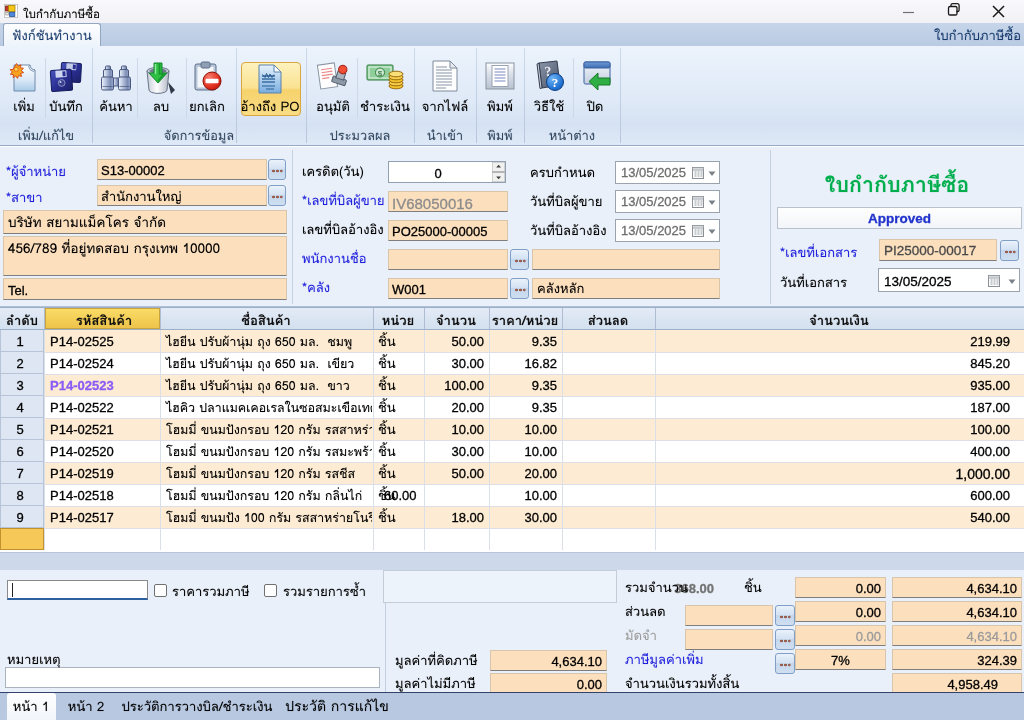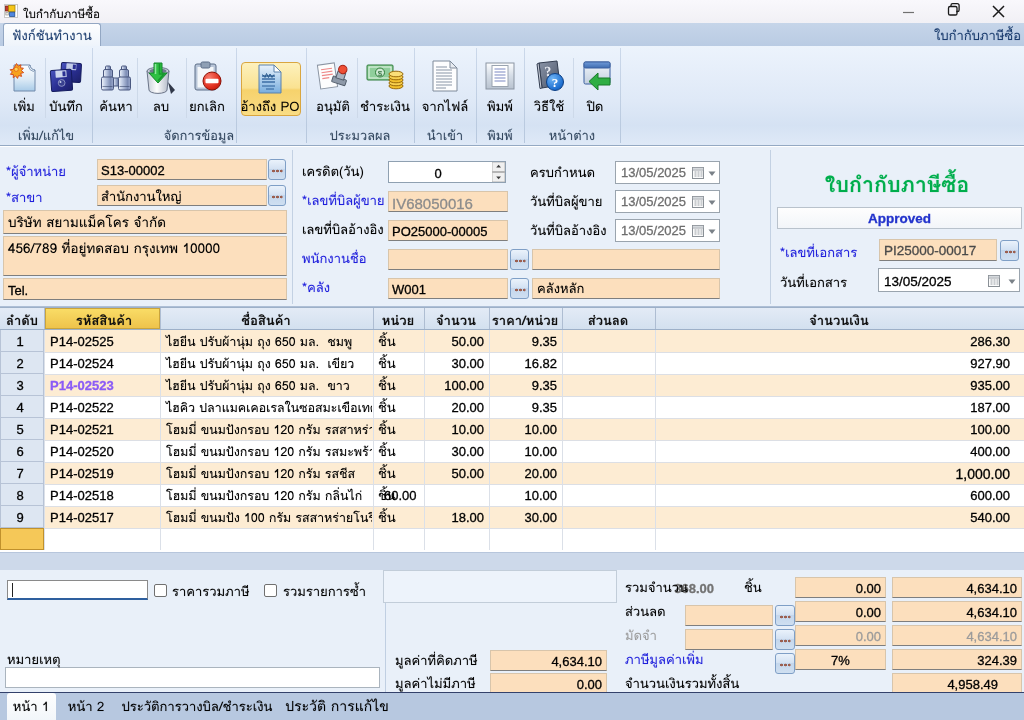--- a/index.html
+++ b/index.html
@@ -353,26 +353,26 @@
 <div class="ab" style="left:621px;top:165px;width:80px;font-size:13px;color:#6e6e6e;text-align:left;font-weight:normal;">13/05/2025</div>
 <div class="ab" style="left:621px;top:194px;width:80px;font-size:13px;color:#6e6e6e;text-align:left;font-weight:normal;">13/05/2025</div>
 <div class="ab" style="left:621px;top:223px;width:80px;font-size:13px;color:#6e6e6e;text-align:left;font-weight:normal;">13/05/2025</div>
 <div class="ab" style="left:777px;top:211px;width:245px;font-size:13.5px;color:#2233cc;text-align:center;font-weight:bold;">Approved</div>
 <div class="ab" style="left:884px;top:243px;width:110px;font-size:13.5px;color:#4a4a4a;text-align:left;font-weight:normal;">PI25000-00017</div>
 <div class="ab" style="left:884px;top:274px;width:90px;font-size:13.5px;color:#000;text-align:left;font-weight:normal;">13/05/2025</div>
 <div class="ab" style="left:0px;top:334px;width:40px;font-size:13px;color:#000;text-align:center;font-weight:normal;">1</div>
 <div class="ab" style="left:50px;top:334px;width:100px;font-size:13px;color:#000;text-align:left;font-weight:normal;">P14-02525</div>
 <div class="ab" style="left:384px;top:334px;width:100px;font-size:13px;color:#000;text-align:right;font-weight:normal;">50.00</div>
 <div class="ab" style="left:449px;top:334px;width:108px;font-size:13px;color:#000;text-align:right;font-weight:normal;">9.35</div>
-<div class="ab" style="left:880px;top:334px;width:130px;font-size:13px;color:#000;text-align:right;font-weight:normal;">286.30</div>
+<div class="ab" style="left:880px;top:334px;width:130px;font-size:13px;color:#000;text-align:right;font-weight:normal;">219.99</div>
 <div class="ab" style="left:0px;top:356px;width:40px;font-size:13px;color:#000;text-align:center;font-weight:normal;">2</div>
 <div class="ab" style="left:50px;top:356px;width:100px;font-size:13px;color:#000;text-align:left;font-weight:normal;">P14-02524</div>
 <div class="ab" style="left:384px;top:356px;width:100px;font-size:13px;color:#000;text-align:right;font-weight:normal;">30.00</div>
 <div class="ab" style="left:449px;top:356px;width:108px;font-size:13px;color:#000;text-align:right;font-weight:normal;">16.82</div>
-<div class="ab" style="left:880px;top:356px;width:130px;font-size:13px;color:#000;text-align:right;font-weight:normal;">927.90</div>
+<div class="ab" style="left:880px;top:356px;width:130px;font-size:13px;color:#000;text-align:right;font-weight:normal;">845.20</div>
 <div class="ab" style="left:0px;top:378px;width:40px;font-size:13px;color:#000;text-align:center;font-weight:normal;">3</div>
 <div class="ab" style="left:50px;top:378px;width:100px;font-size:13px;color:#8b5cf6;text-align:left;font-weight:bold;">P14-02523</div>
 <div class="ab" style="left:384px;top:378px;width:100px;font-size:13px;color:#000;text-align:right;font-weight:normal;">100.00</div>
 <div class="ab" style="left:449px;top:378px;width:108px;font-size:13px;color:#000;text-align:right;font-weight:normal;">9.35</div>
 <div class="ab" style="left:880px;top:378px;width:130px;font-size:13px;color:#000;text-align:right;font-weight:normal;">935.00</div>
 <div class="ab" style="left:0px;top:400px;width:40px;font-size:13px;color:#000;text-align:center;font-weight:normal;">4</div>
 <div class="ab" style="left:50px;top:400px;width:100px;font-size:13px;color:#000;text-align:left;font-weight:normal;">P14-02522</div>
 <div class="ab" style="left:384px;top:400px;width:100px;font-size:13px;color:#000;text-align:right;font-weight:normal;">20.00</div>
 <div class="ab" style="left:449px;top:400px;width:108px;font-size:13px;color:#000;text-align:right;font-weight:normal;">9.35</div>
 <div class="ab" style="left:880px;top:400px;width:130px;font-size:13px;color:#000;text-align:right;font-weight:normal;">187.00</div>

